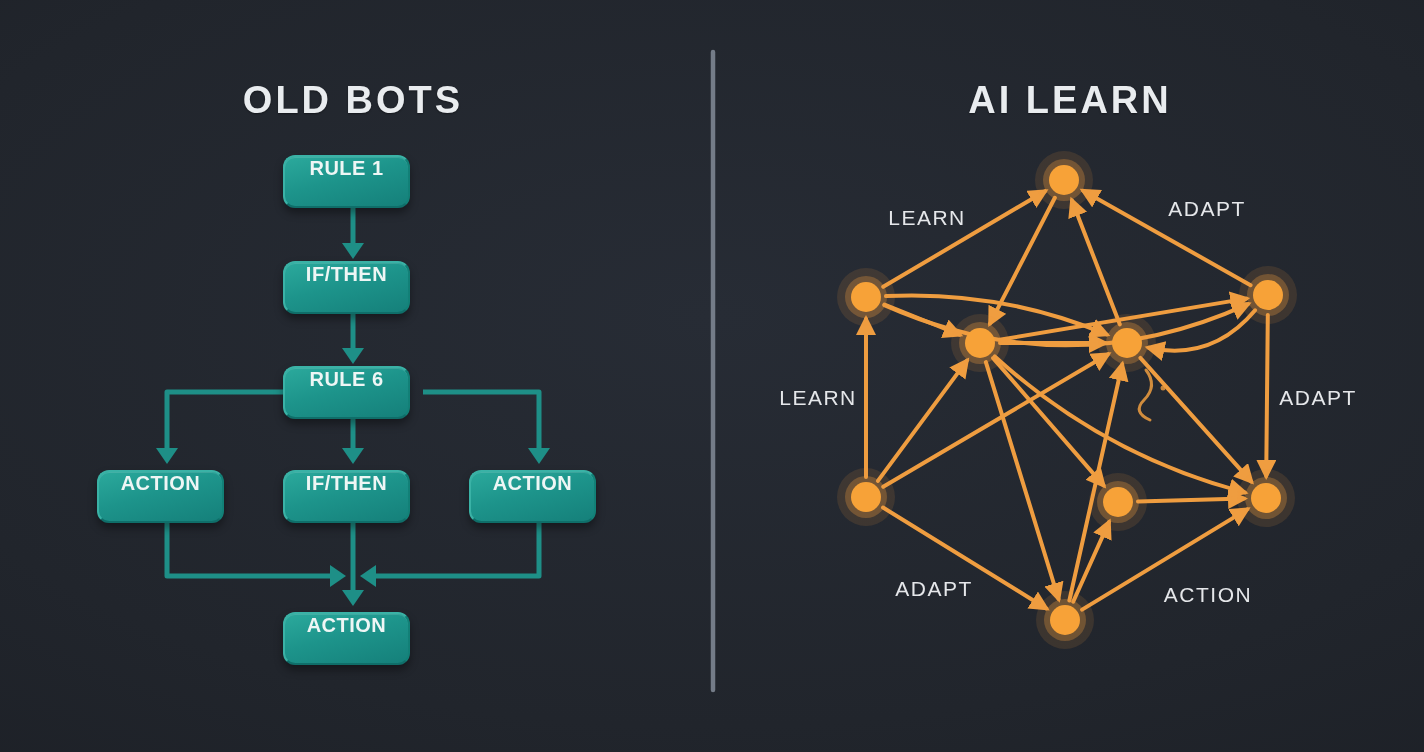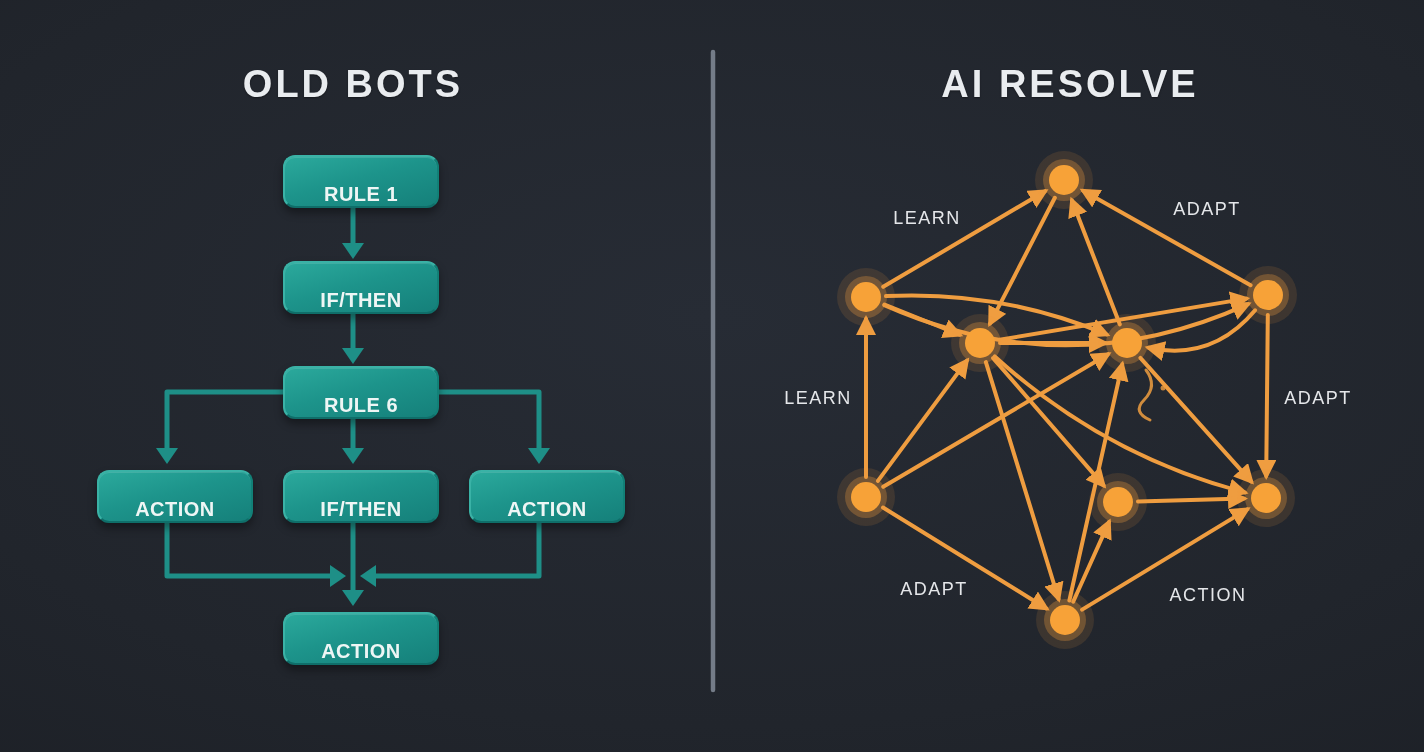--- a/index.html
+++ b/index.html
@@ -6,33 +6,34 @@
   .stage{
     position:relative;width:1424px;height:752px;overflow:hidden;
     font-family:"Liberation Sans","DejaVu Sans",sans-serif;
     background:radial-gradient(ellipse 115% 105% at 50% 42%, #272c35 0%, #21252c 52%, #191c22 100%);
   }
   .stage svg{position:absolute;left:0;top:0;width:100%;height:100%;}
   .panel-title{
     position:absolute;transform:translate(-50%,-50%);
     font-size:38px;font-weight:600;color:#e9ecef;letter-spacing:3px;white-space:nowrap;
     text-shadow:0 1px 2px rgba(0,0,0,.4);
+    margin-top:16px;
   }
   .flow-box{
-    position:absolute;width:156px;height:53px;box-sizing:border-box;border-radius:12px;
-    display:flex;align-items:flex-end;justify-content:center;
+    position:absolute;width:127px;height:53px;box-sizing:border-box;border-radius:12px;
+    display:flex;align-items:flex-start;justify-content:center;
     color:#eef6f5;font-size:20px;font-weight:700;letter-spacing:.5px;
     background:linear-gradient(165deg,#2claimba99c 0%,#1d948b 45%,#15807a 100%);
     background:linear-gradient(165deg,#2ba99c 0%,#1d948b 45%,#15807a 100%);
     border:2px solid #3ab2a6;border-bottom-color:#0f6e69;border-right-color:#128077;
     box-shadow:0 5px 9px rgba(0,0,0,.38), inset 0 1px 0 rgba(255,255,255,.12);
   }
   .net-label{
     position:absolute;transform:translate(-50%,-50%);
-    font-size:18px;color:#e5e7ea;letter-spacing:1.5px;white-space:nowrap;
+    font-size:21px;color:#e5e7ea;letter-spacing:1.5px;white-space:nowrap;
   }
 </style>
 </head>
 <body>
 
 <div class="stage">
   <svg id="scene" viewBox="0 0 1424 752" xmlns="http://www.w3.org/2000/svg">
     <defs>
       <marker id="ah" markerUnits="strokeWidth" markerWidth="6" markerHeight="6" refX="4" refY="2.5" orient="auto">
         <path id="ah-path" d="M0,0 L5,2.5 L0,5 Z" fill="#ef9d40"></path>
@@ -103,21 +104,21 @@
       <circle cx="1118" cy="502" r="15" fill="#f7a238"></circle>
       <circle cx="1266" cy="498" r="29" fill="#ef9d40" opacity="0.13"></circle>
       <circle cx="1266" cy="498" r="21" fill="#ef9d40" opacity="0.3"></circle>
       <circle cx="1266" cy="498" r="15" fill="#f7a238"></circle>
       <circle cx="1065" cy="620" r="29" fill="#ef9d40" opacity="0.13"></circle>
       <circle cx="1065" cy="620" r="21" fill="#ef9d40" opacity="0.3"></circle>
       <circle cx="1065" cy="620" r="15" fill="#f7a238"></circle>
     </svg>
 
   <div class="panel-title" style="left:353px;top:84px">OLD BOTS</div>
-  <div class="panel-title" style="left:1070px;top:84px">AI RESOLVE</div>
+  <div class="panel-title" style="left:1070px;top:84px">AI LEARN</div>
 
   <div id="flow-boxes">
       <div class="flow-box" style="left: 283px; top: 155px;">
         <span>RULE 1</span>
       </div>
       <div class="flow-box" style="left: 283px; top: 261px;">
         <span>IF/THEN</span>
       </div>
       <div class="flow-box" style="left: 283px; top: 366px;">
         <span>RULE 6</span>

